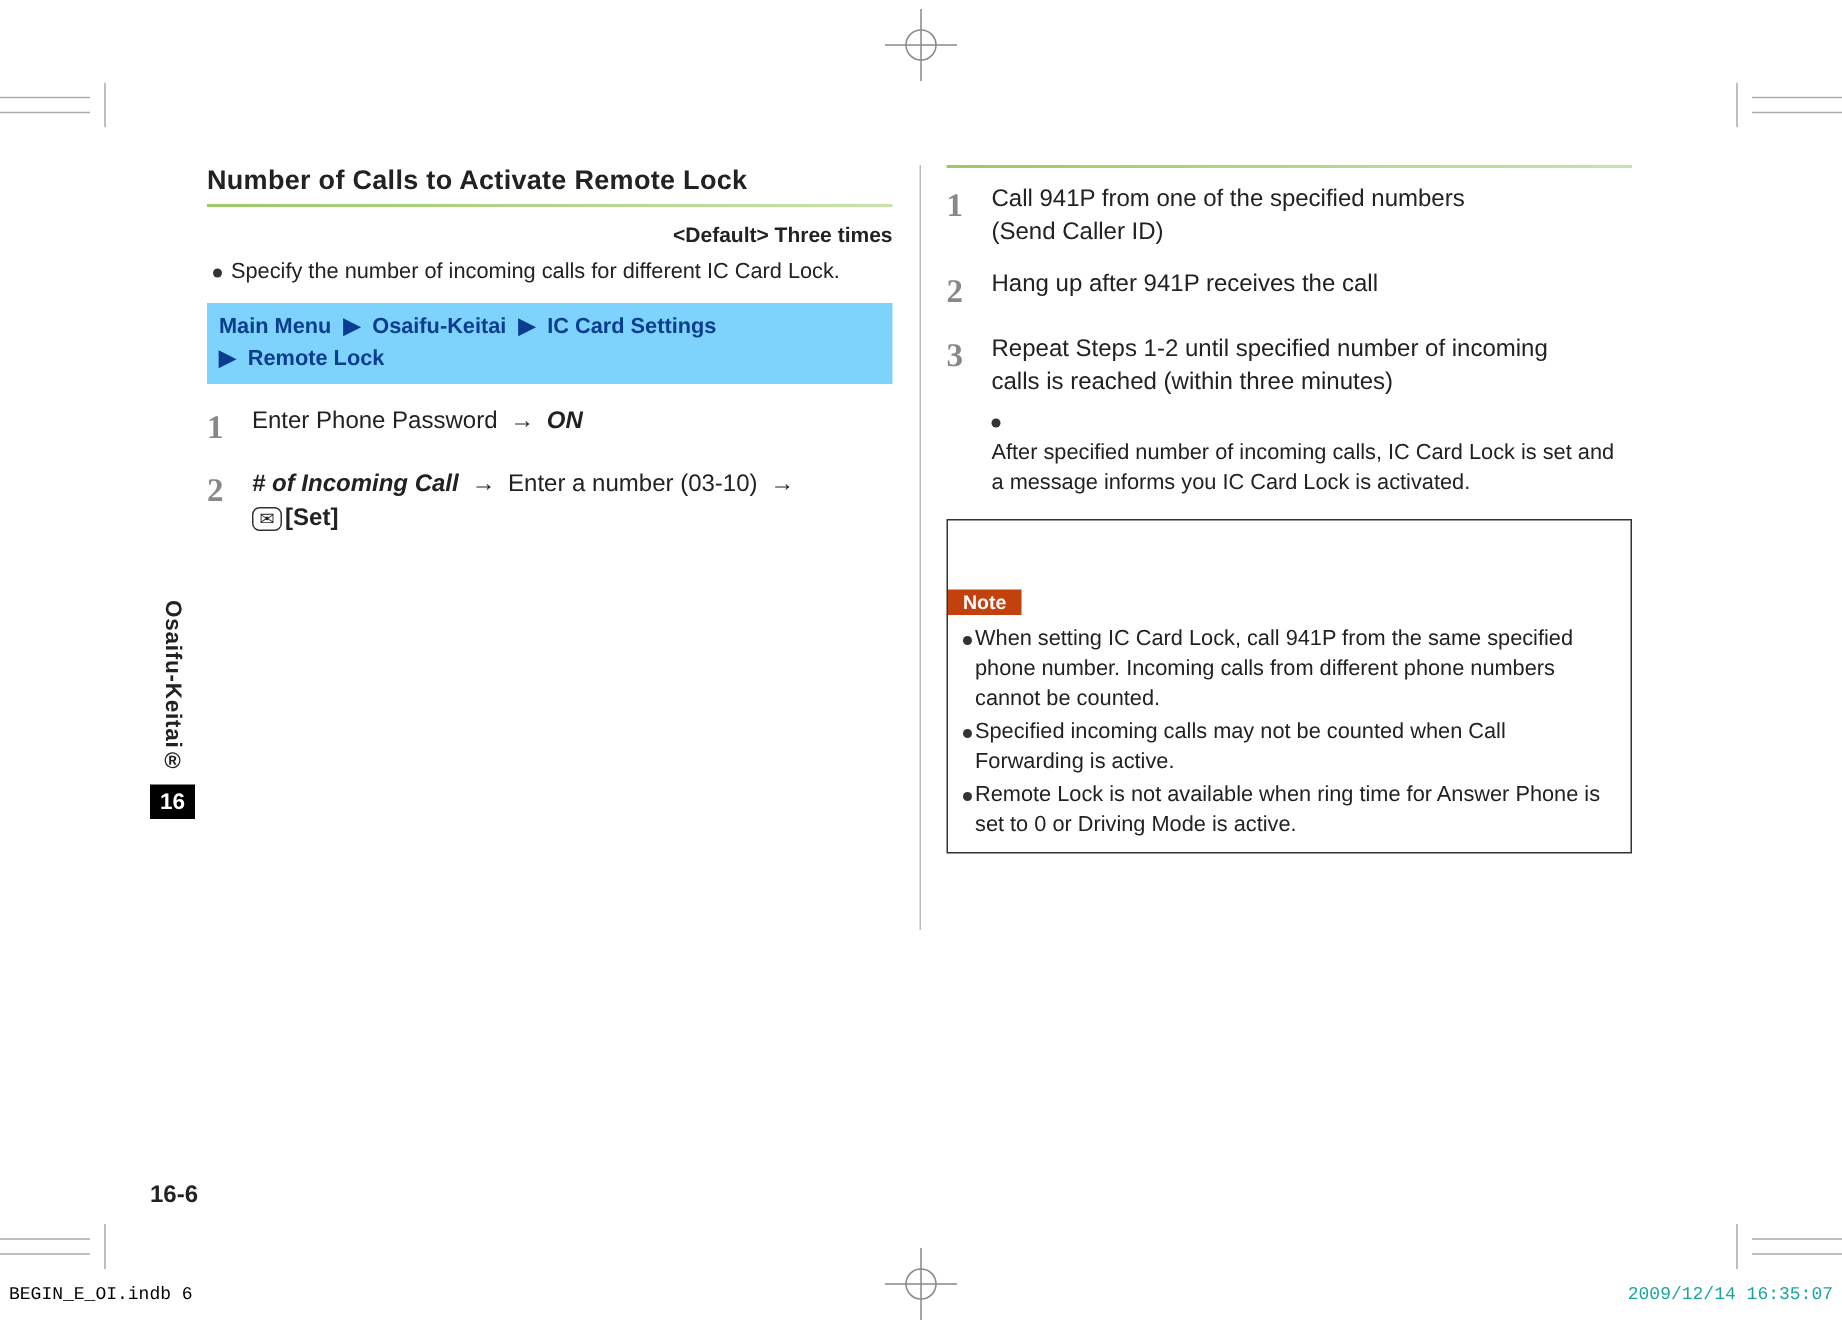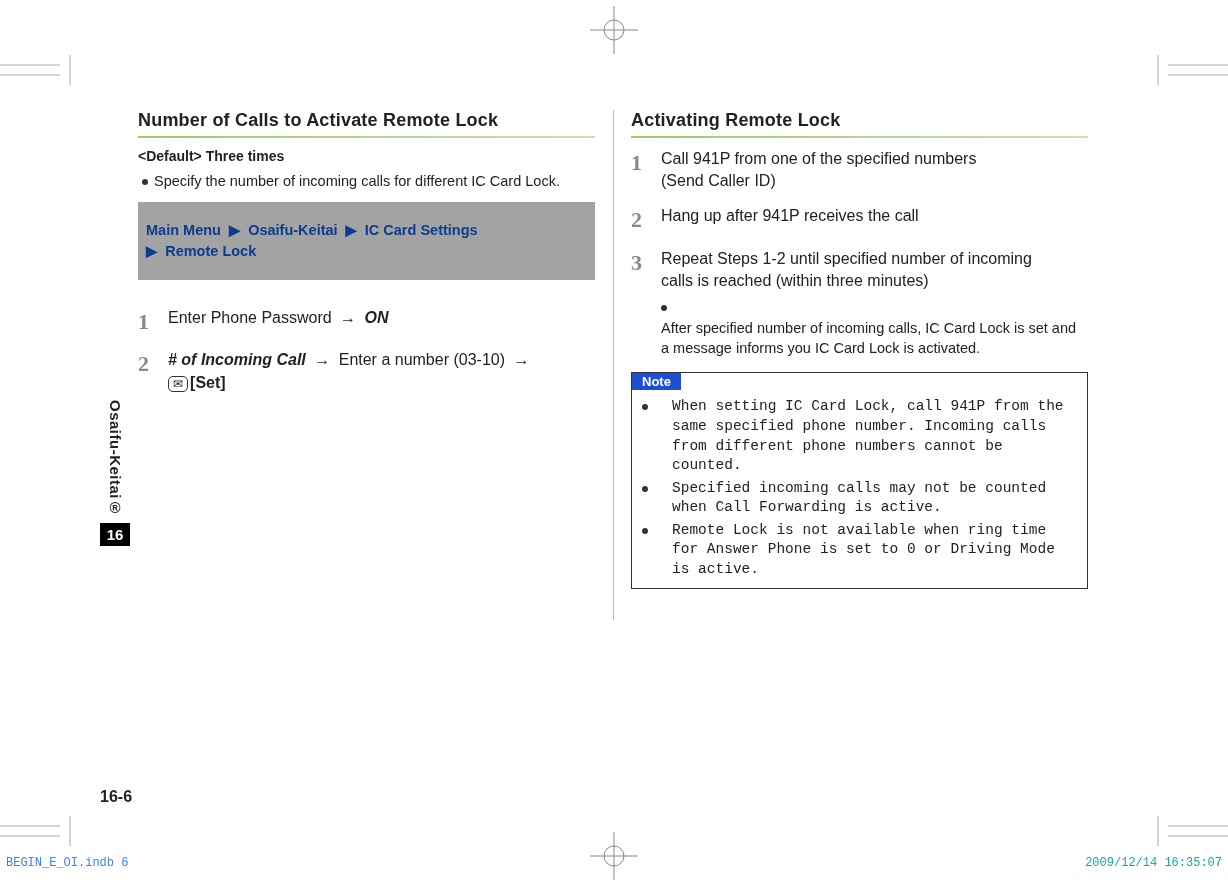--- a/index.html
+++ b/index.html
@@ -39,60 +39,61 @@
     color: #222;
     letter-spacing: 0.2px;
   }
   .underline {
     height: 2px;
     width: 100%;
     background: linear-gradient(to right,#9cc96a,#c9e2ae);
     margin-bottom: 10px;
   }
   .default-line {
+    text-align: right;
     font-weight: 700;
     font-size: 14px;
     margin-bottom: 8px;
   }
   .bullet-line {
     font-size: 14.5px;
     margin-left: 4px;
     margin-bottom: 10px;
     display: flex;
     gap: 6px;
     line-height: 1.35;
   }
   .dot { display:inline-block; width:6px; height:6px; background:#333; border-radius:50%; margin-top:7px; flex-shrink:0;}
   .navbar {
-    background: #a3a3a3;
-    padding: 18px 8px;
+    background: #7dd3fc;
+    padding: 6px 8px;
     font-size: 14.5px;
     font-weight: 700;
     color: #0a3d8f;
     line-height: 1.45;
-    margin-bottom: 27px;
+    margin-bottom: 14px;
   }
   .nav-sep { color:#0a3d8f; margin:0 4px; }
   .step { display:flex; gap:14px; margin-bottom:12px; font-size:16px; line-height:1.4;}
   .step-num { font-size:22px; font-weight:700; color:#888; font-family: Georgia, serif; min-width:16px;}
   .step-body { flex:1; }
   .arrow { margin:0 4px; font-weight:400;}
   .bi { font-style: italic; font-weight:700; }
   .b { font-weight:700;text-align:center; }
   .mailbtn {
     display:inline-block; vertical-align:middle;
     border:1.5px solid #333; border-radius:5px;
     padding:1px 4px; font-size:12px; line-height:1;
     margin-right:2px;
   }
   .sub-bullet { display:flex; gap:8px; margin-left:30px; font-size:14.5px; line-height:1.35; margin-top:6px;flex-direction:column;}
   .note-box { border:1px solid #333; padding:0 10px 8px 10px; margin-top:14px; font-size:14.5px;}
-  .note-label { display:inline-block; background:#1d4ed8; color:#fff; padding:1px 10px; font-weight:700; font-size:13px; margin-left:-10px; margin-bottom:4px;}
+  .note-label { display:inline-block; background:#c2410c; color:#fff; padding:1px 10px; font-weight:700; font-size:13px; margin-left:-10px; margin-bottom:4px;margin-top:46px;}
   .note-box ul { list-style:none; }
-  .note-box li { display:flex; gap:24px; line-height:1.35; margin-top:3px;font-family:Liberation Mono, monospace;}
+  .note-box li { display:flex; gap:2px; line-height:1.35; margin-top:3px;}
   
   .sidetab {
     position:absolute;
     left:100px;
     top:400px;
     width:30px;
     text-align:center;
   }
   .sidetab .vtext {
     writing-mode: vertical-rl;
@@ -107,21 +108,21 @@
   }
   .pgnum {
     position:absolute;
     left:100px;
     bottom:80px;
     font-size:16px;
     font-weight:700;
   }
   .footline-l {
     position:absolute; left:6px; bottom:16px;
-    font-family: "Courier New", monospace; font-size:12px; color:#3b82f6;
+    font-family: "Courier New", monospace; font-size:12px; color:#000000;
   }
   .footline-r {
     position:absolute; right:6px; bottom:16px;
     font-family: "Courier New", monospace; font-size:12px; color:#19a6a0;
   }
 </style>
 </head>
 <body>
 
 <svg class="reg" style="left:590px; top:6px" width="48" height="48">
@@ -196,21 +197,20 @@
         <span class="bi"># of Incoming Call</span>
         <span class="arrow">→</span>
         <span>Enter a number (03-10)</span>
         <span class="arrow">→</span><br>
         <span class="mailbtn">✉</span><span class="b">[Set]</span>
       </div>
     </div>
   </div>
 
   <div class="col right">
-    <div class="sect-heading">Activating Remote Lock</div>
     <div class="underline"></div>
 
     <div class="step">
       <div class="step-num">1</div>
       <div class="step-body">
         <span>Call 941P from one of the specified numbers</span><br>
         <span>(Send Caller ID)</span>
       </div>
     </div>
 

